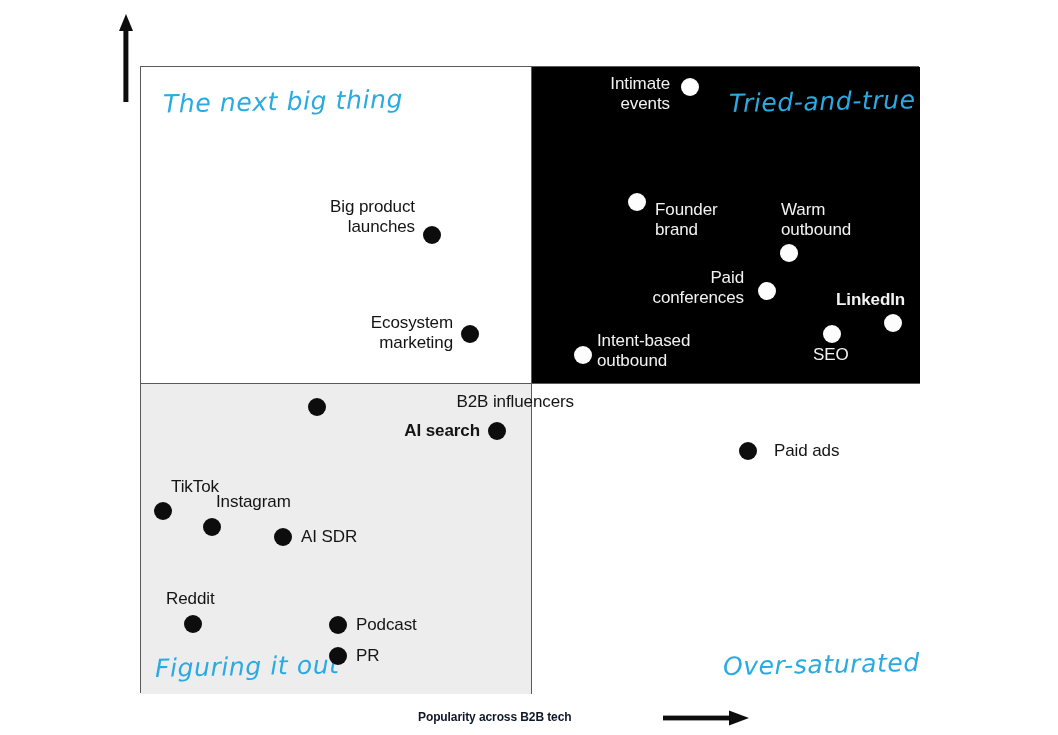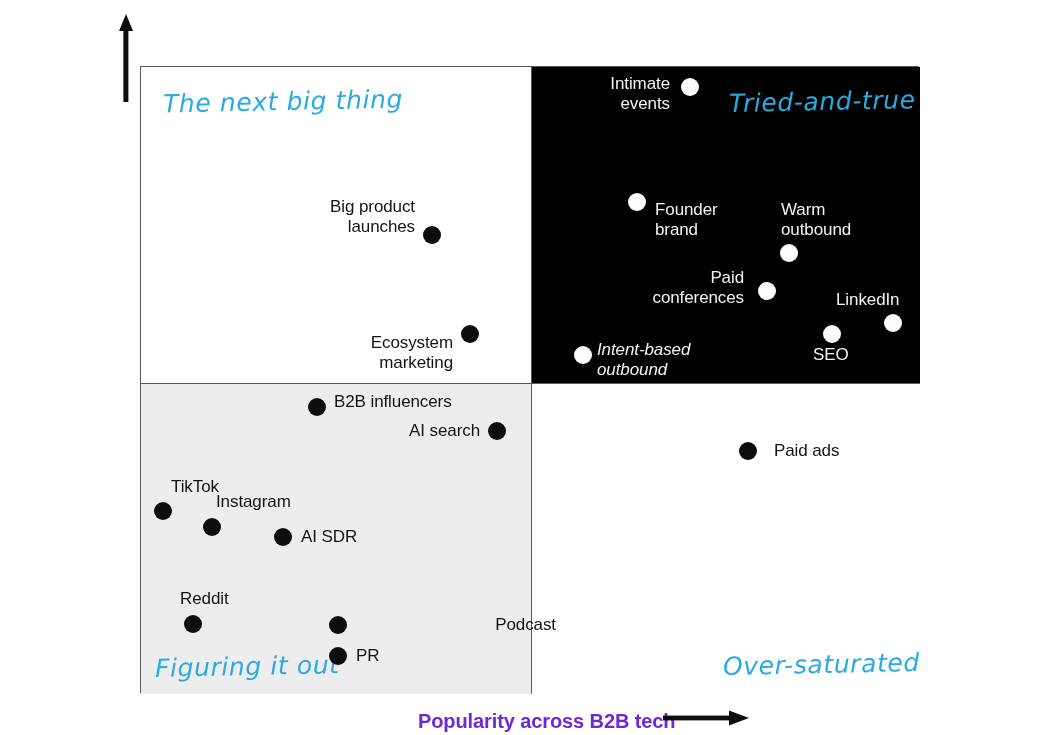--- a/index.html
+++ b/index.html
@@ -32,23 +32,23 @@
     line-height: 1.33;
     color: #111111;
     letter-spacing: -0.1px;
     white-space: pre-line;
   }
 
   
   .x-axis-label {
     position: absolute;
     left: 418px; top: 710px;
-    font-size: 20px;
+    font-size: 12px;
     font-weight: bold;
-    color: #6d28d9;
+    color: #0f172a;
     letter-spacing: -0.1px;
   }
   .x-axis-arrow {
     position: absolute;
     left: 663px; top: 710px;
     width: 86px; height: 16px;
   }
 
   
   .plot {
@@ -148,55 +148,55 @@
       <div class="quad-title" style="left: 163px; top: 87px; color: rgb(41, 171, 226);">The next big thing</div>
       <div class="quad-title" style="left: 729px; top: 87px; color: rgb(41, 171, 226);">Tried-and-true</div>
       <div class="quad-title" style="left: 155px; top: 652px; color: rgb(41, 171, 226);">Figuring it out</div>
       <div class="quad-title" style="left: 723px; top: 650px; color: rgb(41, 171, 226);">Over-saturated</div>
     </div>
   <div id="points-layer">
       <div class="pt dark" style="left: 432px; top: 235px;"></div>
       <div class="pt-label dark r" style="left: 175px; top: 197px; width: 240px;">Big product
 launches</div>
       <div class="pt dark" style="left: 470px; top: 334px;"></div>
-      <div class="pt-label dark r" style="left: 213px; top: 313px; width: 240px; margin-top: 20px;">Ecosystem
+      <div class="pt-label dark r" style="left: 213px; top: 313px; width: 240px;">Ecosystem
 marketing</div>
       <div class="pt light" style="left: 690px; top: 87px;"></div>
       <div class="pt-label light r" style="left: 430px; top: 74px; width: 240px;">Intimate
 events</div>
       <div class="pt light" style="left: 637px; top: 202px;"></div>
       <div class="pt-label light l" style="left: 655px; top: 184px; width: 200px; margin-top: 16px;">Founder
 brand</div>
       <div class="pt light" style="left: 789px; top: 253px;"></div>
       <div class="pt-label light l" style="left: 781px; top: 200px; width: 200px;">Warm
 outbound</div>
       <div class="pt light" style="left: 767px; top: 291px;"></div>
       <div class="pt-label light r" style="left: 504px; top: 268px; width: 240px;">Paid
 conferences</div>
       <div class="pt light" style="left: 893px; top: 323px;"></div>
-      <div class="pt-label light l" style="left: 836px; top: 290px; width: 200px;">LinkedIn</div>
+      <div class="pt-label light l" style="left: 836px; top: 290px; width: 200px; font-weight: bold;">LinkedIn</div>
       <div class="pt light" style="left: 832px; top: 334px;"></div>
       <div class="pt-label light l" style="left: 813px; top: 345px; width: 200px;">SEO</div>
       <div class="pt light" style="left: 583px; top: 355px;"></div>
-      <div class="pt-label light l" style="left: 597px; top: 340px; width: 220px; font-style: italic;">Intent-based
+      <div class="pt-label light l" style="left: 597px; top: 331px; width: 220px;">Intent-based
 outbound</div>
       <div class="pt dark" style="left: 317px; top: 407px;"></div>
-      <div class="pt-label dark l" style="left: 334px; top: 392px; width: 240px;">B2B influencers</div>
+      <div class="pt-label dark l" style="left: 334px; top: 392px; width: 240px; text-align: right;">B2B influencers</div>
       <div class="pt dark" style="left: 497px; top: 431px;"></div>
-      <div class="pt-label dark r" style="left: 280px; top: 421px; width: 200px;">AI search</div>
+      <div class="pt-label dark r" style="left: 280px; top: 421px; width: 200px; font-weight: bold;">AI search</div>
       <div class="pt dark" style="left: 163px; top: 511px;"></div>
       <div class="pt-label dark l" style="left: 171px; top: 477px; width: 200px;">TikTok</div>
       <div class="pt dark" style="left: 212px; top: 527px;"></div>
       <div class="pt-label dark l" style="left: 216px; top: 492px; width: 200px;">Instagram</div>
       <div class="pt dark" style="left: 283px; top: 537px;"></div>
       <div class="pt-label dark l" style="left: 301px; top: 527px; width: 200px;">AI SDR</div>
       <div class="pt dark" style="left: 193px; top: 624px;"></div>
-      <div class="pt-label dark l" style="left: 180px; top: 589px; width: 200px;">Reddit</div>
+      <div class="pt-label dark l" style="left: 166px; top: 589px; width: 200px;">Reddit</div>
       <div class="pt dark" style="left: 338px; top: 625px;"></div>
-      <div class="pt-label dark l" style="left: 356px; top: 615px; width: 200px; text-align: right;">Podcast</div>
+      <div class="pt-label dark l" style="left: 356px; top: 615px; width: 200px;">Podcast</div>
       <div class="pt dark" style="left: 338px; top: 656px;"></div>
       <div class="pt-label dark l" style="left: 356px; top: 646px; width: 200px;">PR</div>
       <div class="pt dark" style="left: 748px; top: 451px;"></div>
       <div class="pt-label dark l" style="left: 774px; top: 441px; width: 200px;">Paid ads</div>
     </div>
 
   <div class="x-axis-label">Popularity across B2B tech</div>
   <div class="x-axis-arrow">
     <svg width="86" height="16" viewBox="0 0 86 16">
       <rect x="0" y="5.6" width="70" height="4.8" fill="#0d0d0d"></rect>

